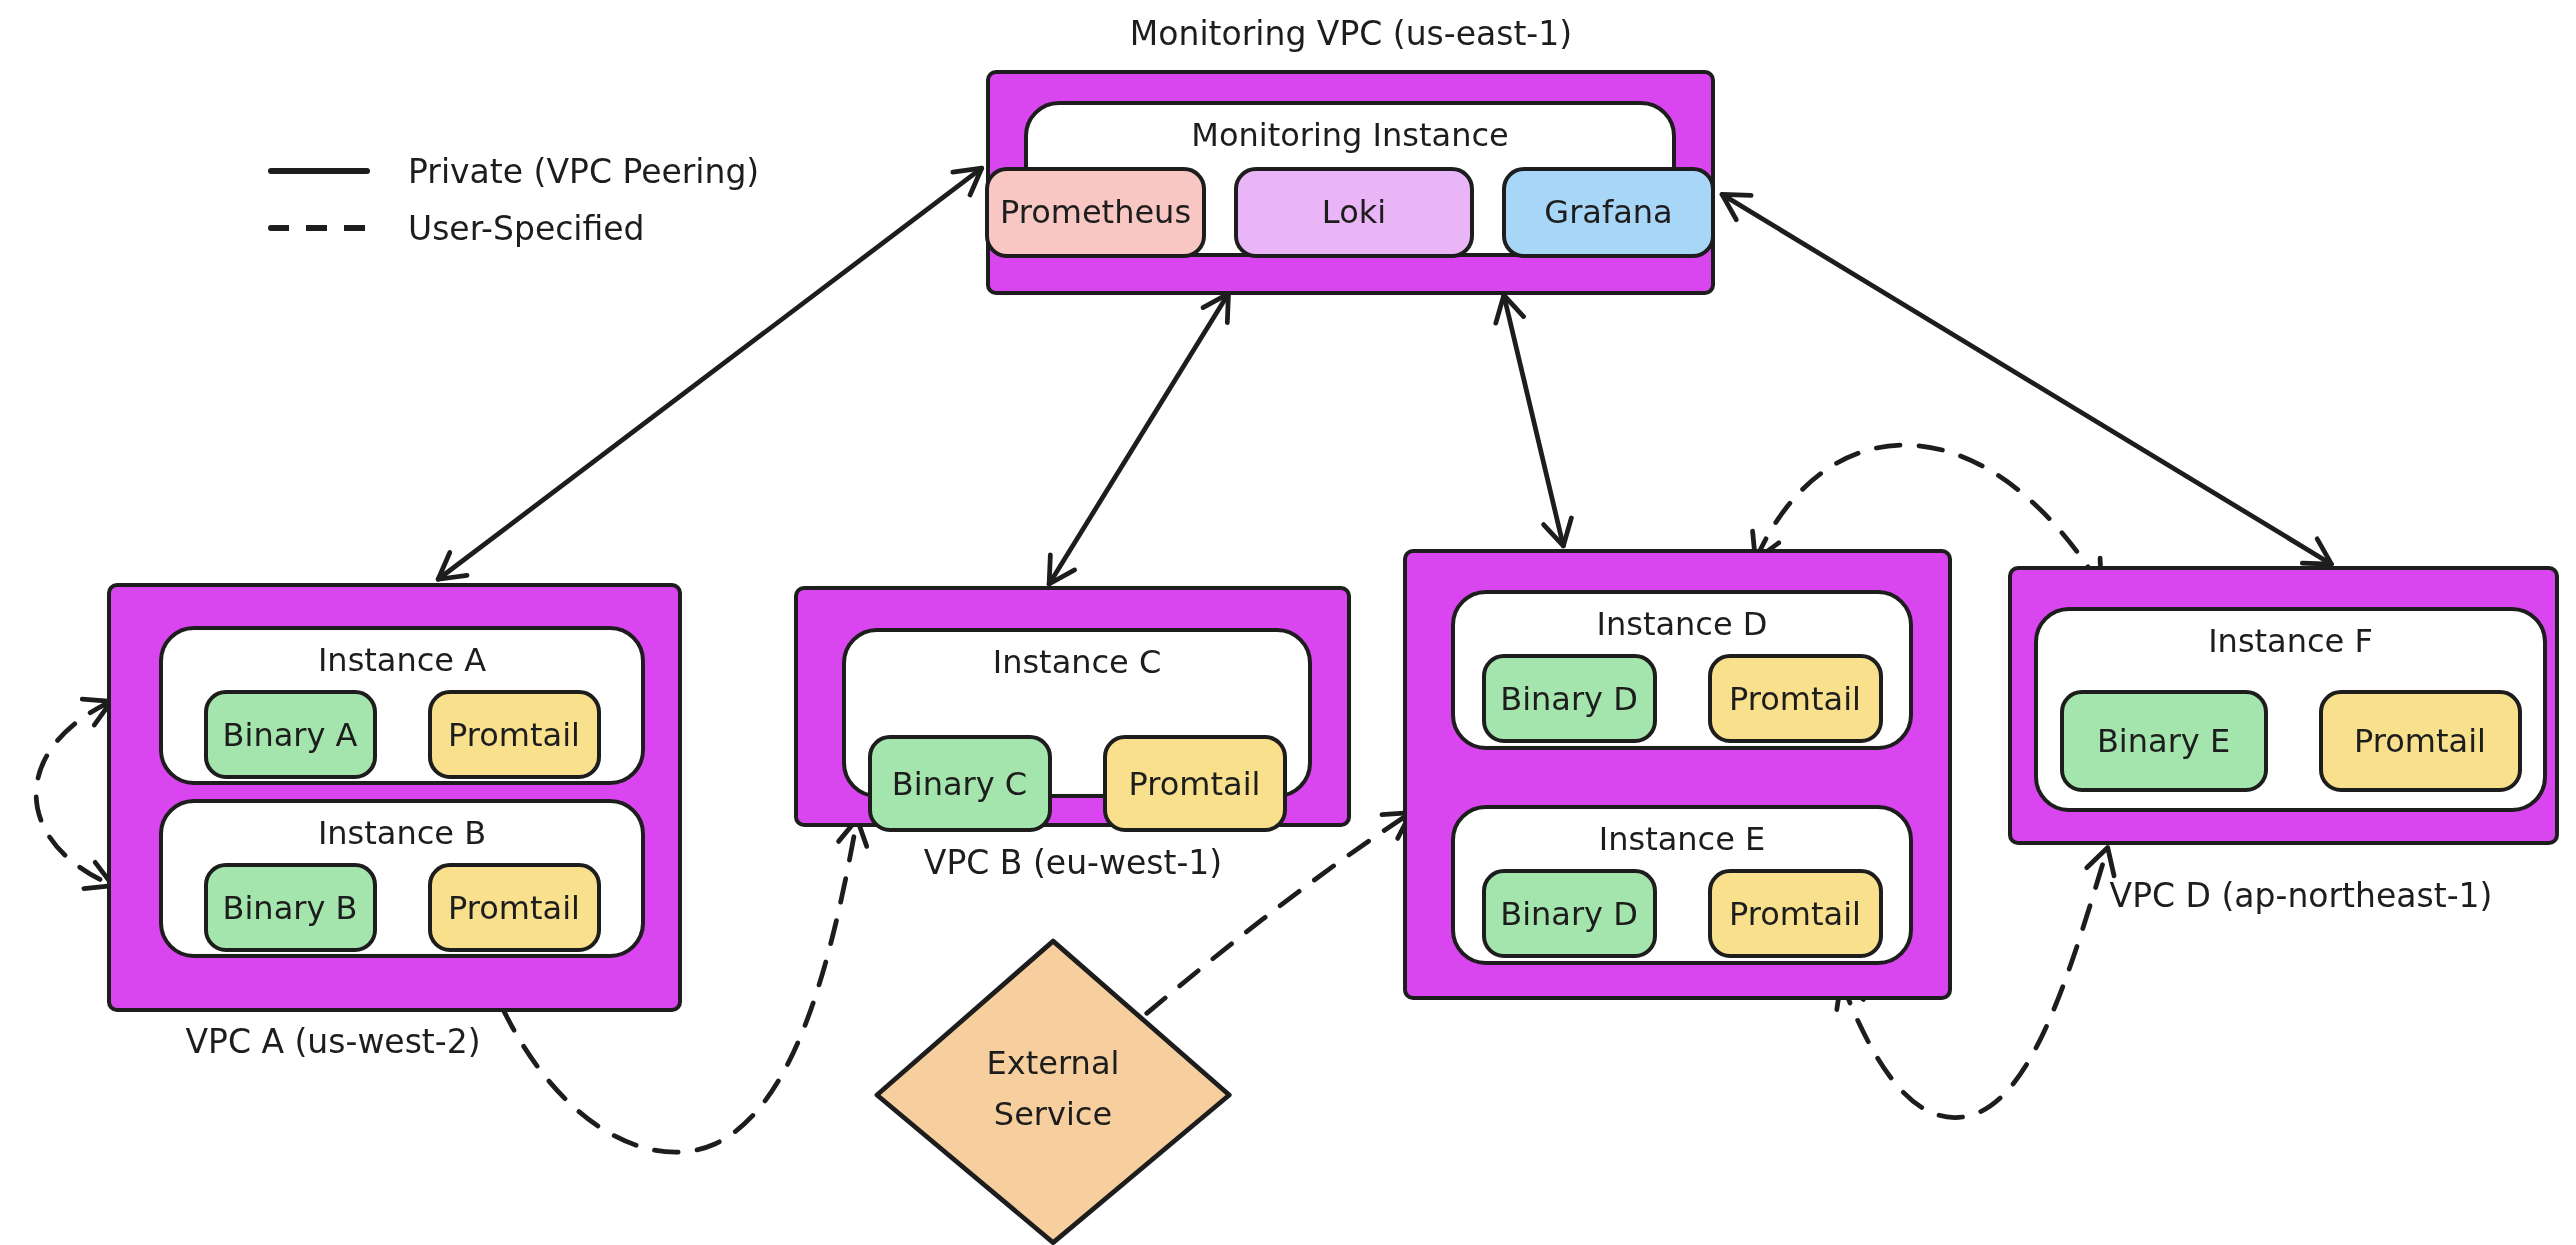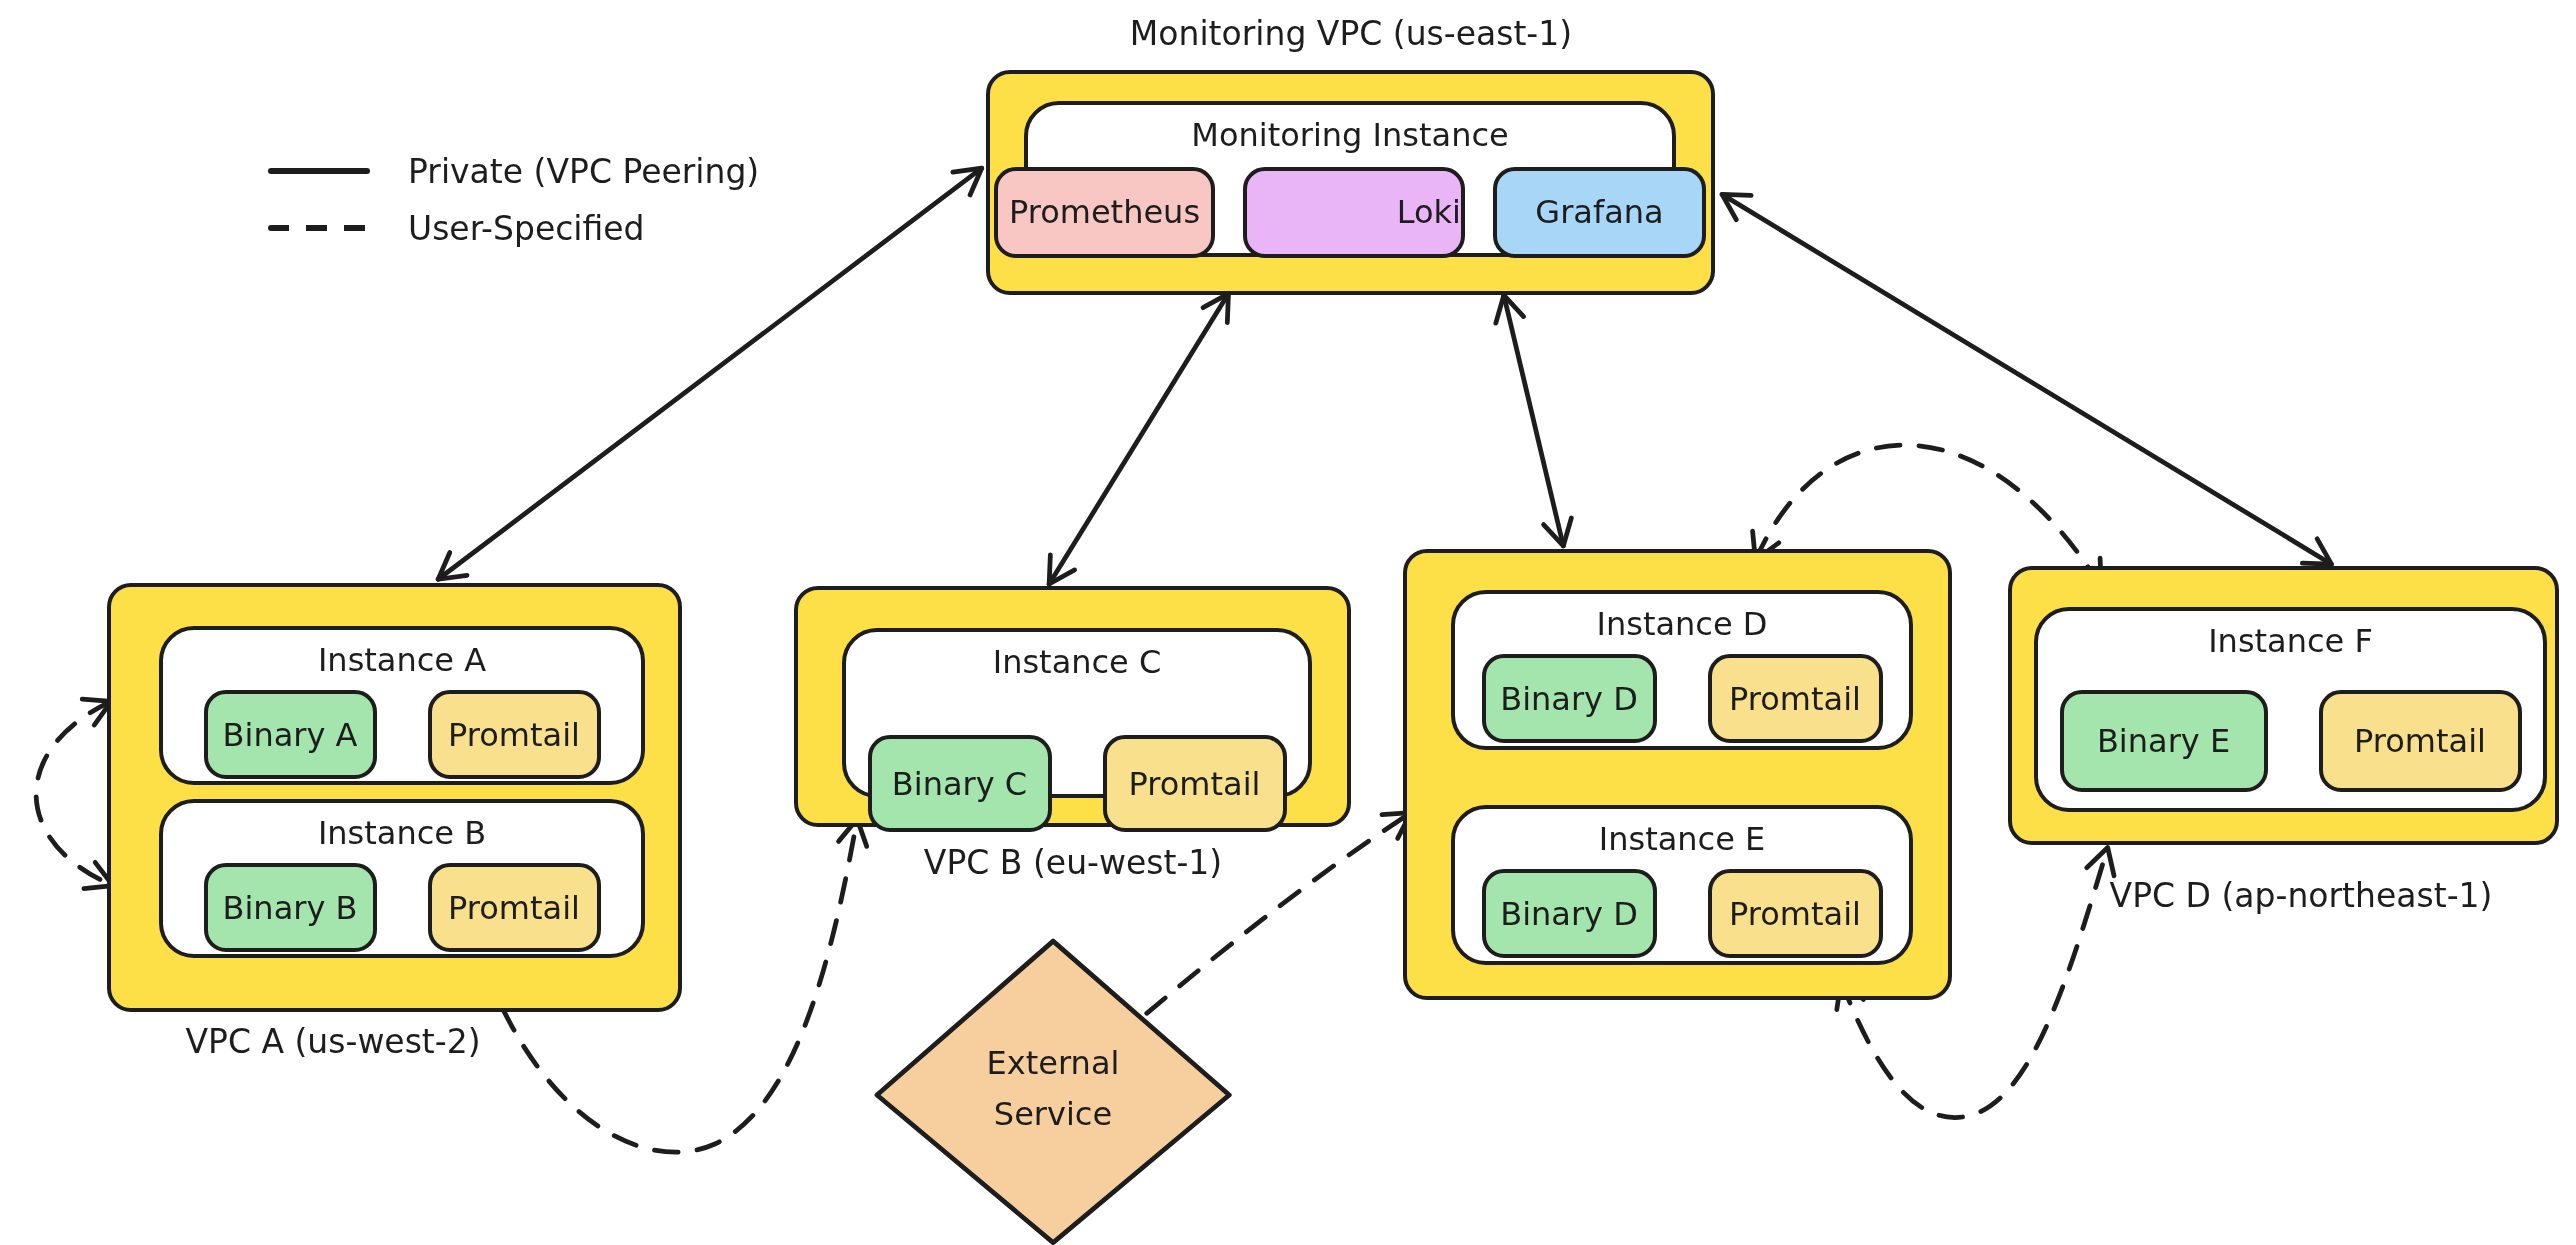--- a/index.html
+++ b/index.html
@@ -16,21 +16,21 @@
   }
   .legend{position:absolute;left:268px;top:148px;}
   .legend-row{display:flex;align-items:center;height:46px;margin-bottom:11px;}
   .legend-swatch{width:102px;height:6.3px;border-radius:3.2px;background:#1d1d1d;margin-right:38px;}
   .legend-swatch.dashed{
     background:repeating-linear-gradient(90deg,#1d1d1d 0 20.6px,transparent 20.6px 38px);
   }
   .legend-label{font-size:33px;white-space:nowrap;}
 
   .vpc{
-    position:absolute;background:#fde047;border:4.8px solid #1d1d1d;border-radius:24px;box-sizing:border-box;
+    position:absolute;background:#d946ef;border:4.8px solid #1d1d1d;border-radius:10px;box-sizing:border-box;
   }
   .instance{
     position:absolute;background:#ffffff;border:4.8px solid #1d1d1d;border-radius:35px;box-sizing:border-box;
     display:flex;flex-direction:column;align-items:center;
   }
   .instance-label{font-size:32px;margin-top:11px;white-space:nowrap;}
   .components{display:flex;gap:51px;margin-top:11px;justify-content:space-between;}
   .component{
     border:4.8px solid #1d1d1d;border-radius:22px;box-sizing:border-box;
     display:flex;align-items:center;justify-content:center;font-size:32px;white-space:nowrap;
@@ -83,21 +83,21 @@
   </div>
 
   <div class="diagram-title" style="left:1351px;top:14.3px;">Monitoring VPC (us-east-1)</div>
   <div class="vpc" style="left:986px;top:70px;width:729px;height:225px;">
     <div class="instance" style="left:34px;top:27px;width:652px;height:156px;">
       <div class="instance-label">Monitoring Instance</div>
       <div class="services">
         <div class="component" style="width: 221px; height: 91px; background-color: rgb(248, 199, 195);">
           <span>Prometheus</span>
         </div>
-        <div class="component" style="width: 222px; height: 91px; background-color: rgb(233, 181, 246); justify-content: flex-end;">
+        <div class="component" style="width: 240px; height: 91px; background-color: rgb(233, 181, 246);">
           <span>Loki</span>
         </div>
         <div class="component" style="width: 213px; height: 91px; background-color: rgb(168, 214, 246);">
           <span>Grafana</span>
         </div>
       </div>
     </div>
   </div>
 
   <div class="vpc" style="left:107px;top:583px;width:575px;height:429px;">

